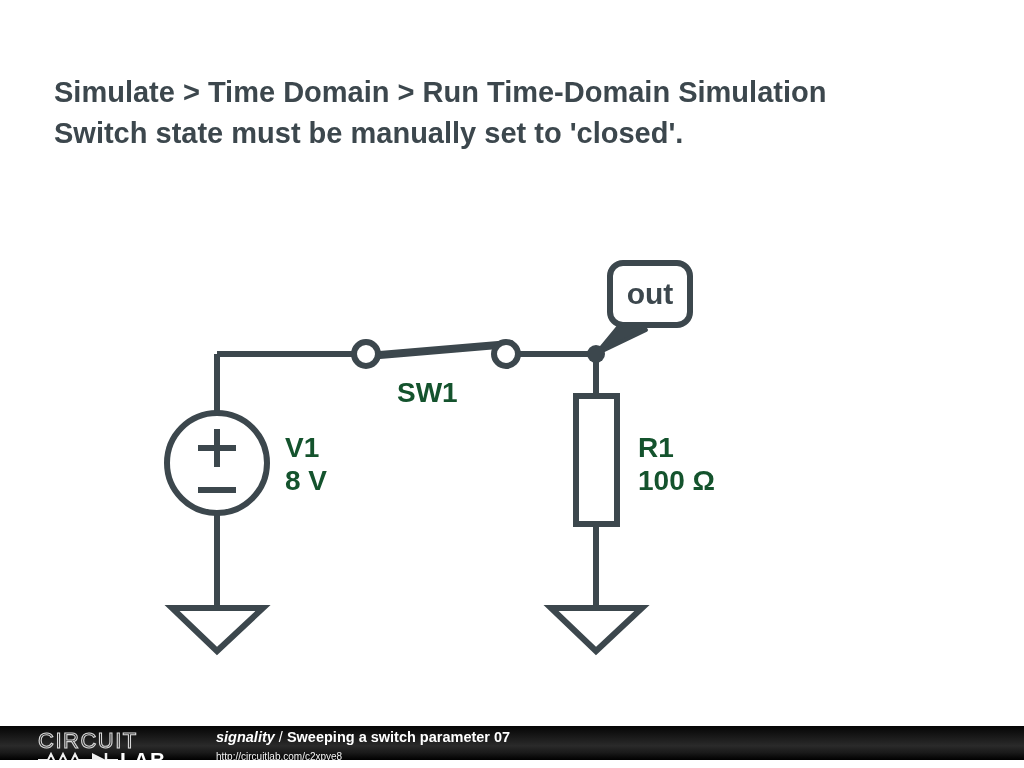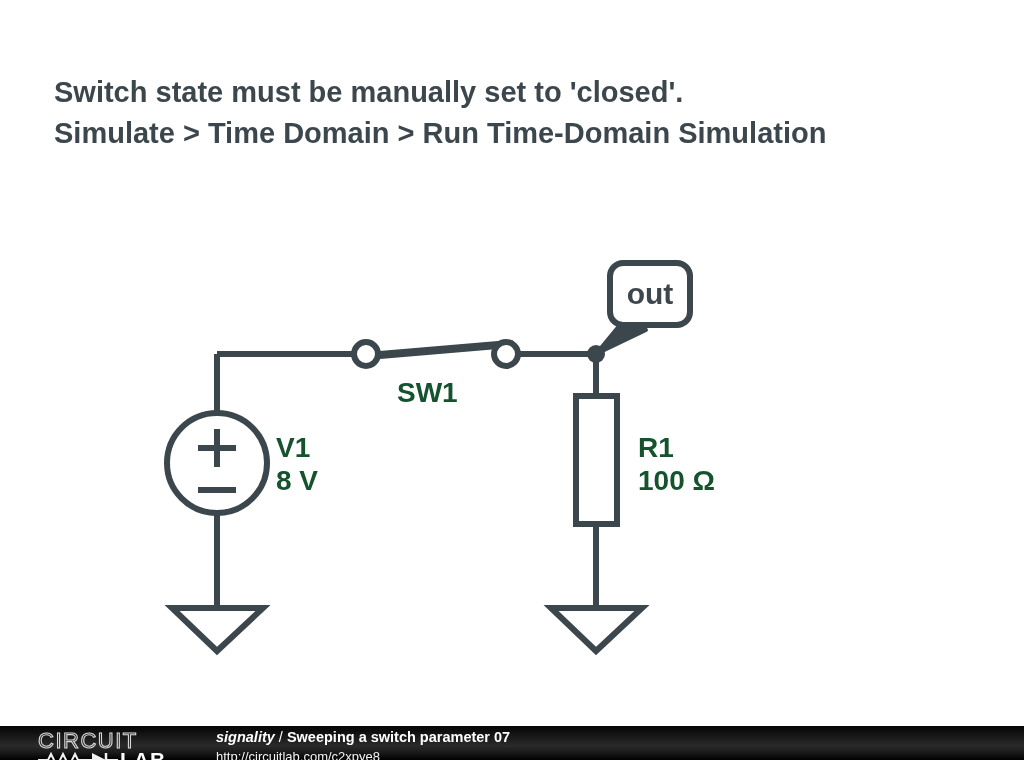--- a/index.html
+++ b/index.html
@@ -45,21 +45,21 @@
   .comp-label {
     position: absolute;
     font-family: "Liberation Sans", sans-serif;
     font-weight: bold;
     font-size: 28px;
     line-height: 33px;
     color: #14532d;
     white-space: nowrap;
   }
   #sw1-label { left: 397px; top: 376px; }
-  #v1-label  { left: 276px; top: 431px; }
+  #v1-label  { left: 285px; top: 431px; }
   #r1-label  { left: 638px; top: 431px; }
   #out-label {
     position: absolute;
     left: 610px;
     top: 263px;
     width: 80px;
     height: 62px;
     display: flex;
     align-items: center;
     justify-content: center;
@@ -108,32 +108,32 @@
     font-weight: bold;
   }
   #footer-credit .credit-sep {
     font-weight: normal;
   }
   #footer-credit .credit-title {
     font-weight: bold;
   }
   #footer-url {
     font-family: "Liberation Sans", sans-serif;
-    font-size: 13px;
+    font-size: 10px;
     line-height: 20px;
     white-space: nowrap;
     color: #f2f2f2;
   }
 </style>
 </head>
 <body>
 
 <div id="title-block">
+  <div class="title-line">Simulate &gt; Time Domain &gt; Run Time-Domain Simulation</div>
   <div class="title-line">Switch state must be manually set to 'closed'.</div>
-  <div class="title-line">Simulate &gt; Time Domain &gt; Run Time-Domain Simulation</div>
 </div>
 
 <div id="schematic">
 
   <svg width="1024" height="726" viewBox="0 0 1024 726">
 
     <g stroke="#3c474d" stroke-width="6" fill="none" stroke-linecap="butt">
 
       <path d="M 217 354 L 357 354"></path>
 

